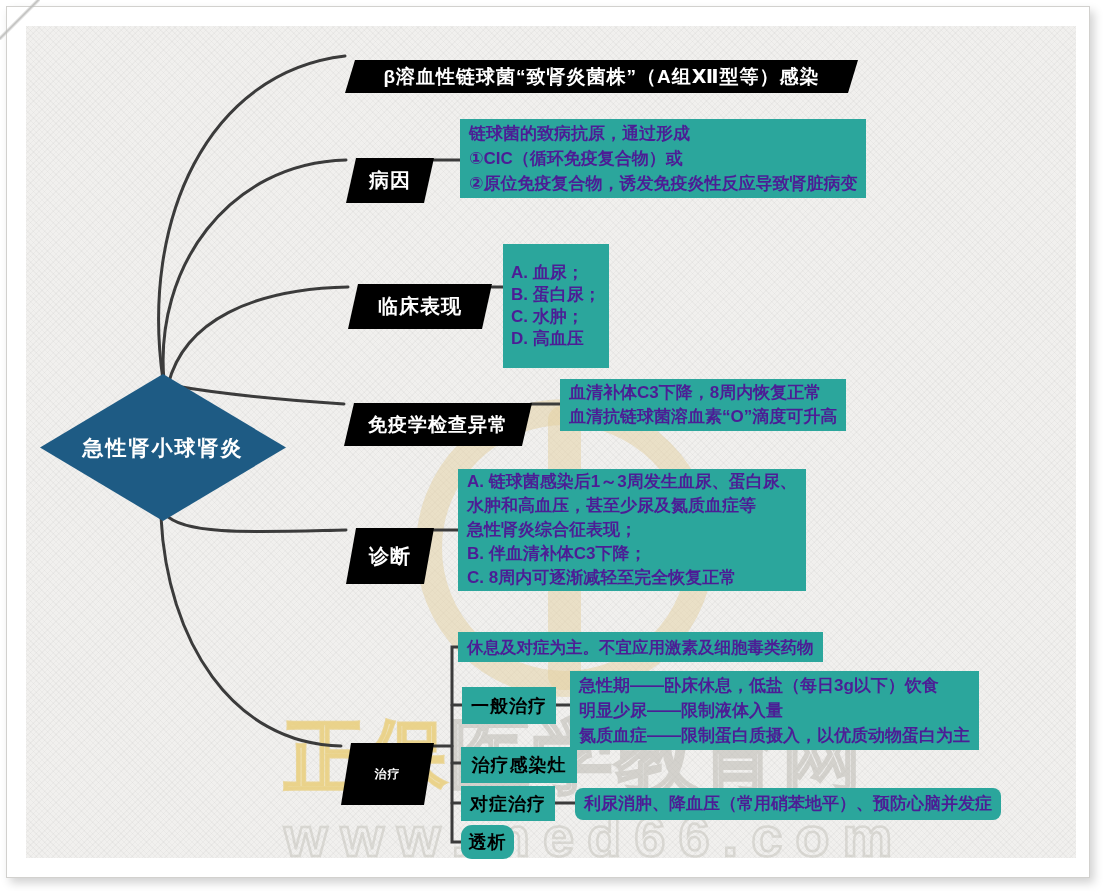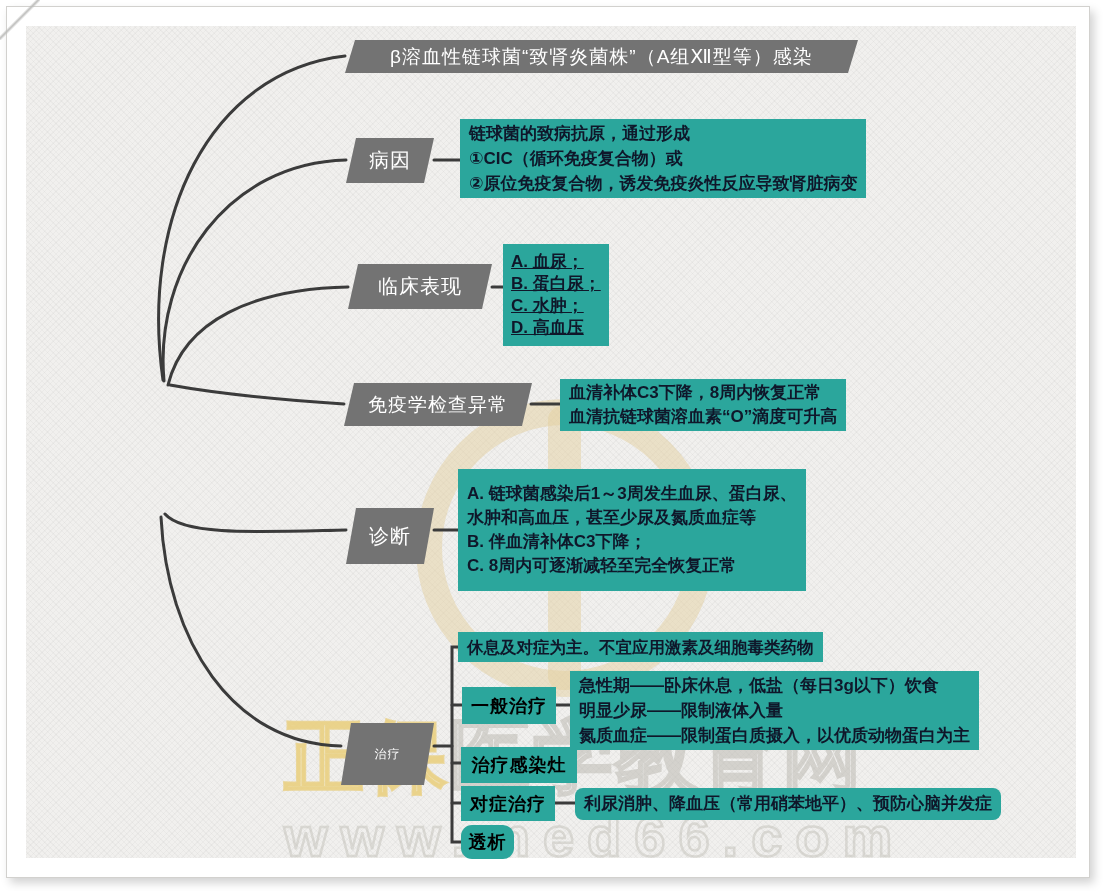--- a/index.html
+++ b/index.html
@@ -44,27 +44,27 @@
 
   
   .diamond {
     position:absolute; left:40px; top:374px; width:246px; height:147px;
     background:#1e5b84;
     clip-path:polygon(50% 0, 100% 50%, 50% 100%, 0 50%);
     display:flex; align-items:center; justify-content:center;
     color:#ffffff; font-size:21px; font-weight:bold; letter-spacing:2px;
   }
   .pnode {
-    position:absolute; background:#737373; color:#ffffff; font-weight:normal;
+    position:absolute; background:#000000; color:#ffffff; font-weight:bold;
     display:flex; align-items:center; justify-content:center;
     clip-path:polygon(10px 0, 100% 0, calc(100% - 10px) 100%, 0 100%);
-    white-space:nowrap; letter-spacing:1px;
+    white-space:nowrap; letter-spacing:1px;margin-top:20px;
   }
   .tbox {
-    position:absolute; background:#2ba69c; color:#0f172a; font-weight:bold;
+    position:absolute; background:#2ba69c; color:#4c1d95; font-weight:bold;
     font-size:17px; line-height:25px; padding:2px 9px;
     width:max-content; white-space:nowrap;
   }
   .tlabel {
     position:absolute; background:#2ba69c; color:#000000; font-weight:bold;
     font-size:18px; display:flex; align-items:center; justify-content:center;
     white-space:nowrap; letter-spacing:1px;
   }
   svg.links { position:absolute; inset:0; }
 </style>
@@ -104,48 +104,50 @@
       <path d="M434 746 H452"></path>
       <path d="M458 647 H452 V842 H461"></path>
       <path d="M452 705 H462"></path>
       <path d="M452 763 H461"></path>
       <path d="M452 803 H461"></path>
       <path d="M556 705 H570"></path>
       <path d="M555 803 H575"></path>
     </g>
   </svg>
 
+  <div class="diamond">急性肾小球肾炎</div>
 
   <div class="pnode" style="left:345px; top:40px; width:513px; height:33px; font-size:19px;">β溶血性链球菌“致肾炎菌株”（A组Ⅻ型等）感染</div>
 
   <div class="pnode" style="left:346px; top:138px; width:88px; height:45px; font-size:20px;">病因</div>
   <div class="tbox" style="left:460px; top:119px;">
     <div>链球菌的致病抗原，通过形成</div>
     <div>①CIC（循环免疫复合物）或</div>
     <div>②原位免疫复合物，诱发免疫炎性反应导致肾脏病变</div>
   </div>
 
   <div class="pnode" style="left:348px; top:264px; width:144px; height:45px; font-size:20px;">临床表现</div>
-  <div class="tbox" style="left:503px; top:244px; line-height:22px; padding:7px 8px;text-decoration:underline;">
+  <div class="tbox" style="left:503px; top:244px; line-height:22px; padding:18px 8px;">
     <div>A. 血尿；</div>
     <div>B. 蛋白尿；</div>
     <div>C. 水肿；</div>
     <div>D. 高血压</div>
   </div>
 
   <div class="pnode" style="left:344px; top:383px; width:188px; height:43px; font-size:19px;">免疫学检查异常</div>
   <div class="tbox" style="left:560px; top:379px; line-height:24px;">
     <div>血清补体C3下降，8周内恢复正常</div>
     <div>血清抗链球菌溶血素“O”滴度可升高</div>
   </div>
 
   <div class="pnode" style="left:346px; top:508px; width:88px; height:56px; font-size:20px;">诊断</div>
-  <div class="tbox" style="left:458px; top:469px; line-height:24px; padding:13px 9px;">
+  <div class="tbox" style="left:458px; top:469px; line-height:24px; padding:1px 9px;">
     <div>A. 链球菌感染后1～3周发生血尿、蛋白尿、</div>
     <div>水肿和高血压，甚至少尿及氮质血症等</div>
+    <div>急性肾炎综合征表现；</div>
     <div>B. 伴血清补体C3下降；</div>
     <div>C. 8周内可逐渐减轻至完全恢复正常</div>
   </div>
 
   <div class="pnode" style="left:341px; top:723px; width:93px; height:62px; font-size:12px;">治疗</div>
 
   <div class="tbox" style="left:458px; top:632px; line-height:26px; font-size:16.5px;">
     <div>休息及对症为主。不宜应用激素及细胞毒类药物</div>
   </div>
 

